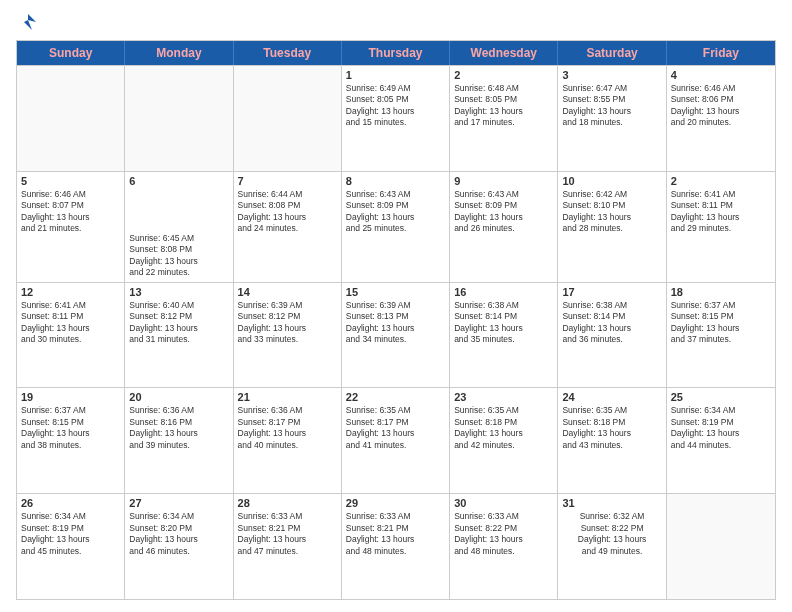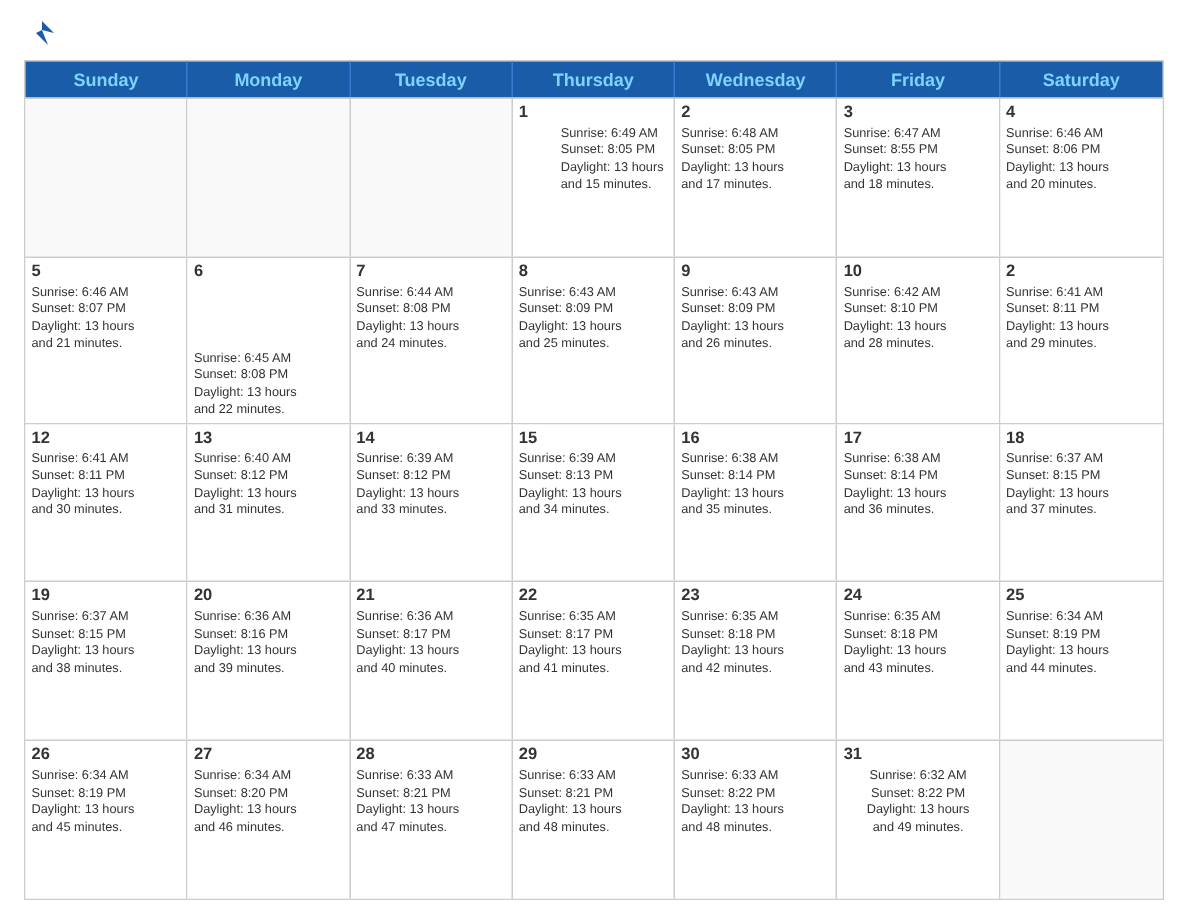--- a/index.html
+++ b/index.html
@@ -62,21 +62,21 @@
       display: flex;
       flex-direction: column;
       border: 1px solid #ccc;
     }
     .cal-header-row {
       display: grid;
       grid-template-columns: repeat(7, 1fr);
       background: #1a5ca8;
     }
     .cal-header-cell {
-      color: #7dd3fc;
+      color: #fca5a5;
       font-size: 12px;
       font-weight: bold;
       text-align: center;
       padding: 5px 2px;
       border-right: 1px solid #3a7ad0;
     }
     .cal-header-cell:last-child { border-right: none; }
     .cal-body {
       display: flex;
       flex-direction: column;
@@ -134,31 +134,31 @@
     </div>
   </div>
 
   <div class="calendar">
     <div class="cal-header-row">
     <div class="cal-header-cell">Sunday</div>
         <div class="cal-header-cell">Monday</div>
         <div class="cal-header-cell">Tuesday</div>
         <div class="cal-header-cell">Thursday</div>
         <div class="cal-header-cell">Wednesday</div>
+        <div class="cal-header-cell">Saturday</div>
         <div class="cal-header-cell">Friday</div>
-        <div class="cal-header-cell">Saturday</div>
       </div>
     <div class="cal-body">
     <div class="cal-row">
           <div class="cal-cell empty"></div>
           <div class="cal-cell empty"></div>
           <div class="cal-cell empty"></div>
           <div class="cal-cell">
             <div class="day-number">1</div>
-            <div class="day-info" style="white-space: pre-line; margin-left: 28px;">Sunrise: 6:49 AM
+            <div class="day-info" style="white-space: pre-line;">Sunrise: 6:49 AM
 Sunset: 8:05 PM
 Daylight: 13 hours
 and 15 minutes.</div>
           </div>
           <div class="cal-cell">
             <div class="day-number">2</div>
             <div class="day-info" style="white-space: pre-line;">Sunrise: 6:48 AM
 Sunset: 8:05 PM
 Daylight: 13 hours
 and 17 minutes.</div>

